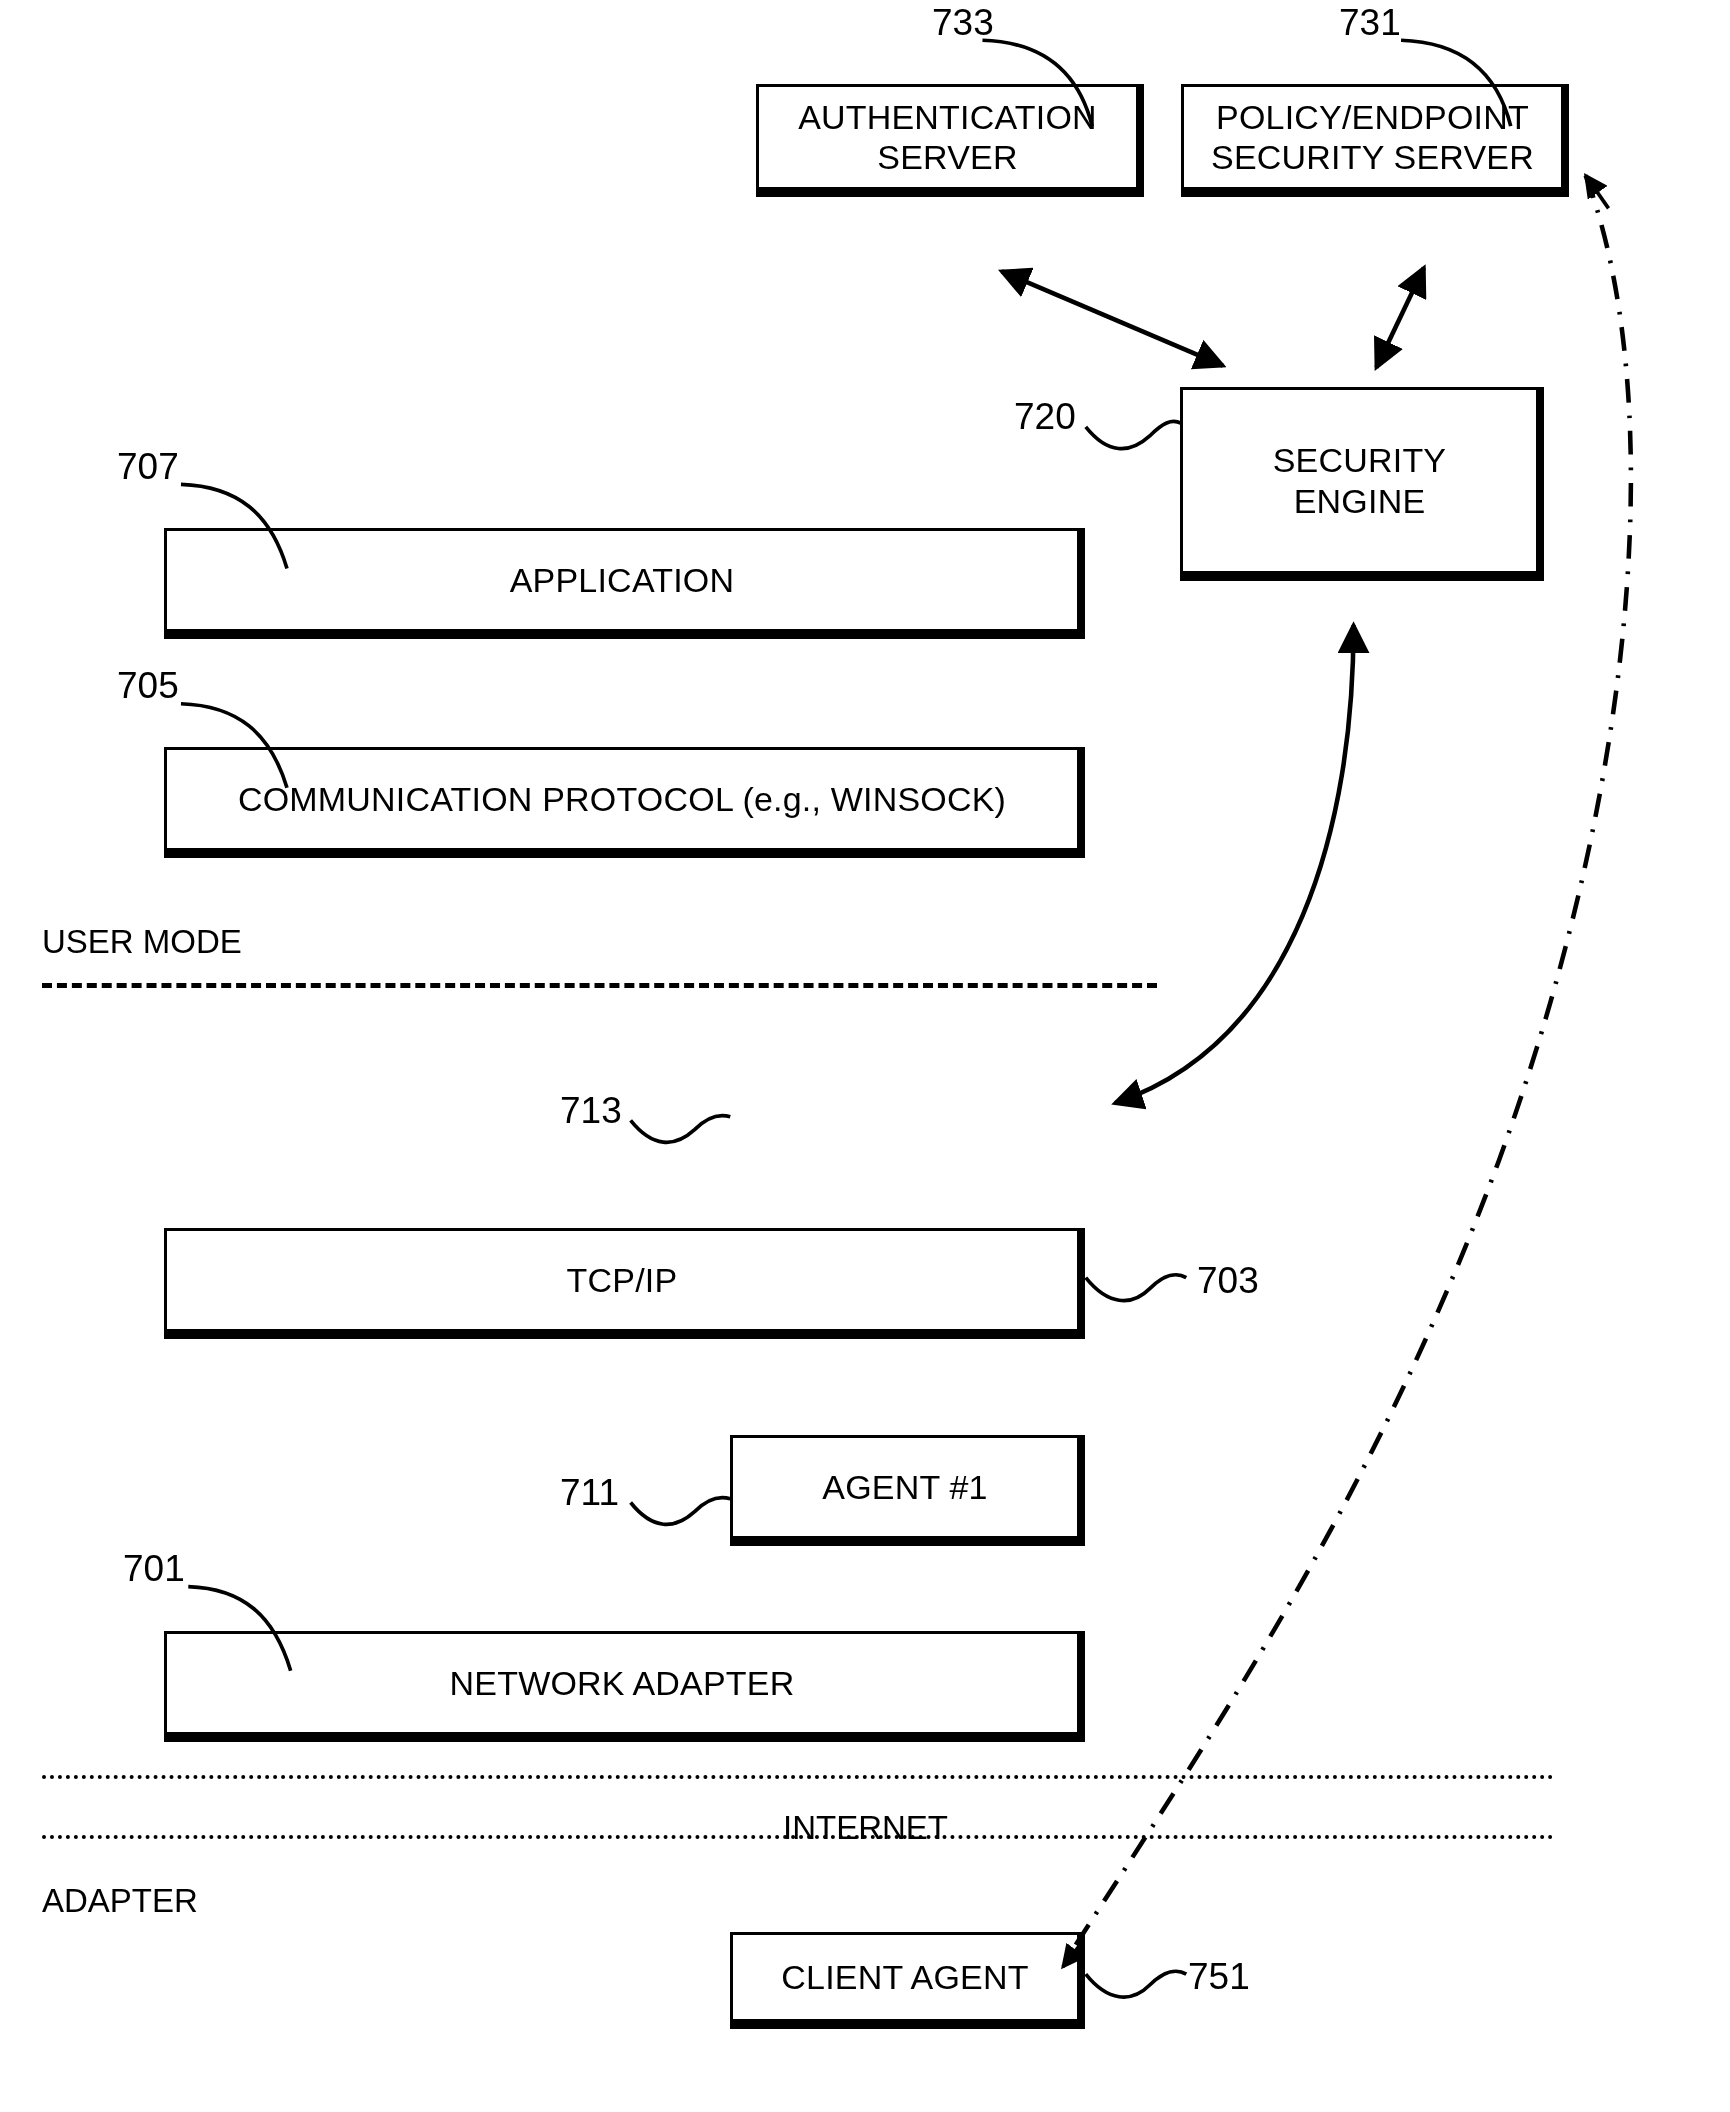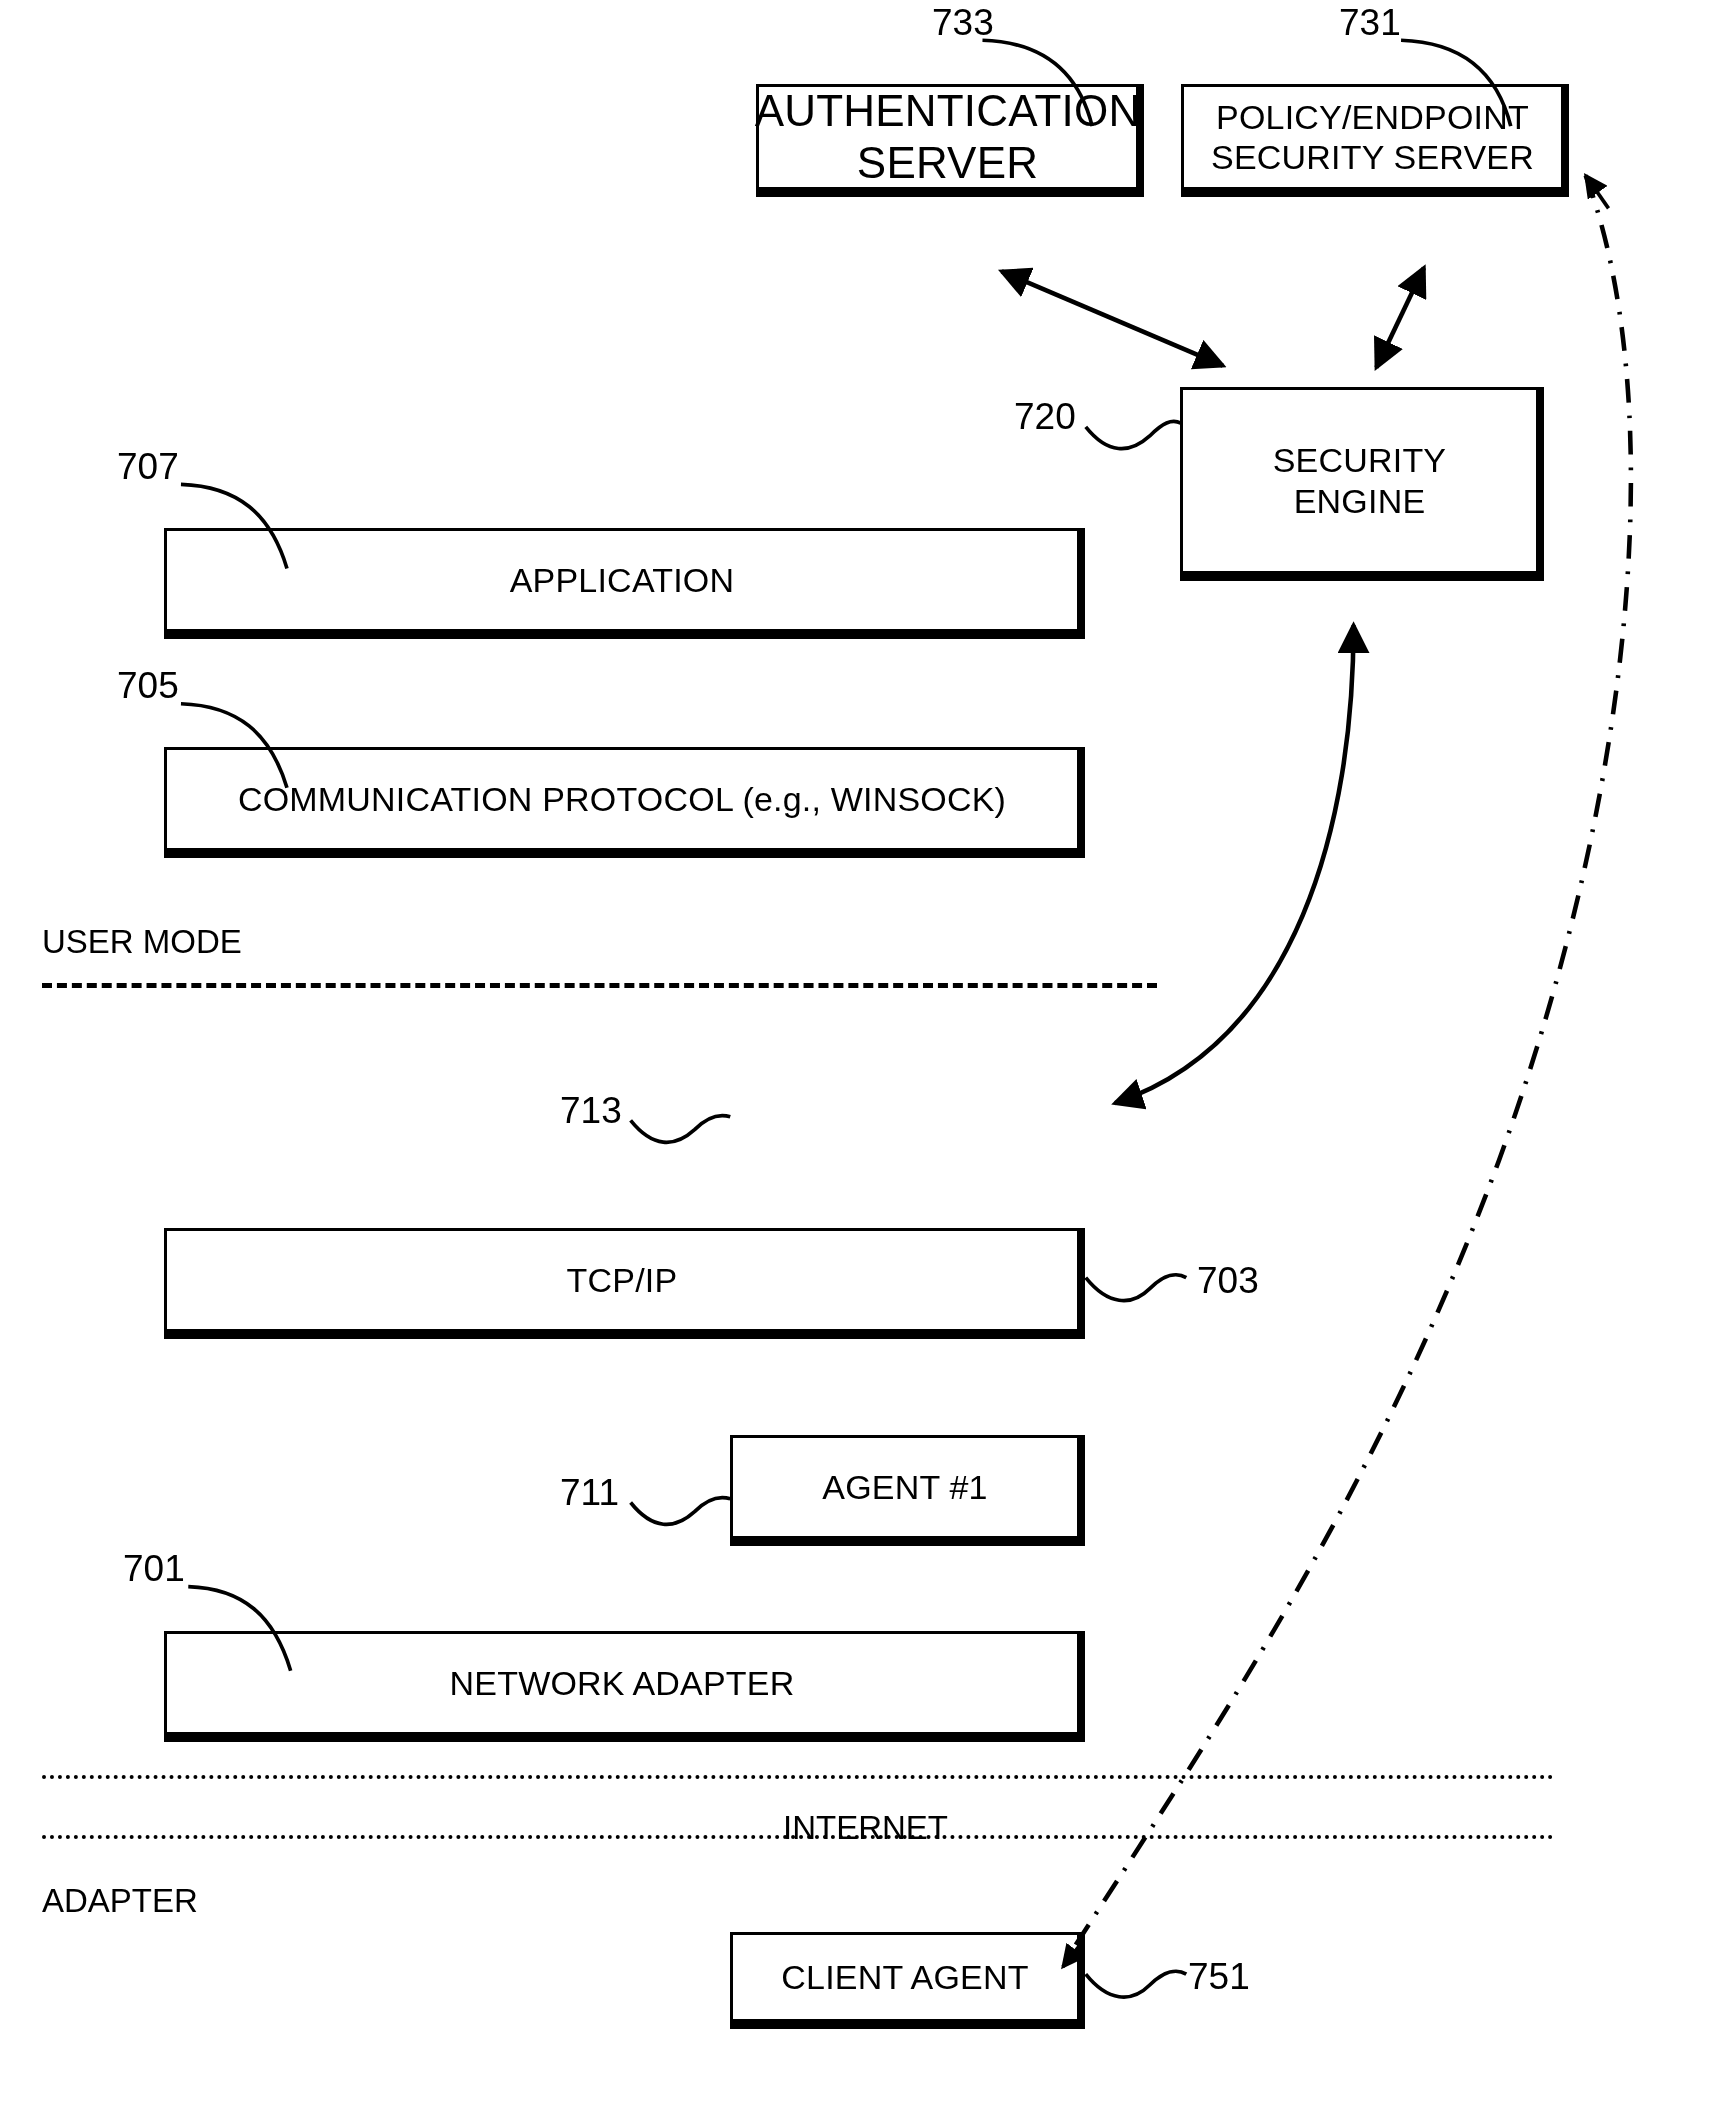--- a/index.html
+++ b/index.html
@@ -29,21 +29,21 @@
     justify-content: center;
     text-align: center;
     color: #000000;
     line-height: 1.18;
     letter-spacing: 0.2px;
     z-index: 4;
   }
   .node .label { display: block; padding: 0 7.3px; }
 
   
-  #node-auth     { left: 756px;  top: 84px;   width: 388px; height: 113px; font-size: 44px; }
+  #node-auth     { left: 756px;  top: 84px;   width: 388px; height: 113px; font-size: 34px; }
   #node-policy   { left: 1181px; top: 84px;   width: 388px; height: 113px; font-size: 34px; }
   #node-security { left: 1180px; top: 387px;  width: 364px; height: 194px; font-size: 34px; }
   #node-app      { left: 164px;  top: 528px;  width: 921px; height: 111px; font-size: 34px; }
   #node-comm     { left: 164px;  top: 747px;  width: 921px; height: 111px; font-size: 34px; }
   #node-agent2   { left: 730px;  top: 1053px; width: 355px; height: 111px; font-size: 34px; }
   #node-tcpip    { left: 164px;  top: 1228px; width: 921px; height: 111px; font-size: 34px; }
   #node-agent1   { left: 730px;  top: 1435px; width: 355px; height: 111px; font-size: 34px; }
   #node-netadp   { left: 164px;  top: 1631px; width: 921px; height: 111px; font-size: 34px; }
   #node-clientag { left: 730px;  top: 1932px; width: 355px; height: 97px; font-size: 34px; }
 

